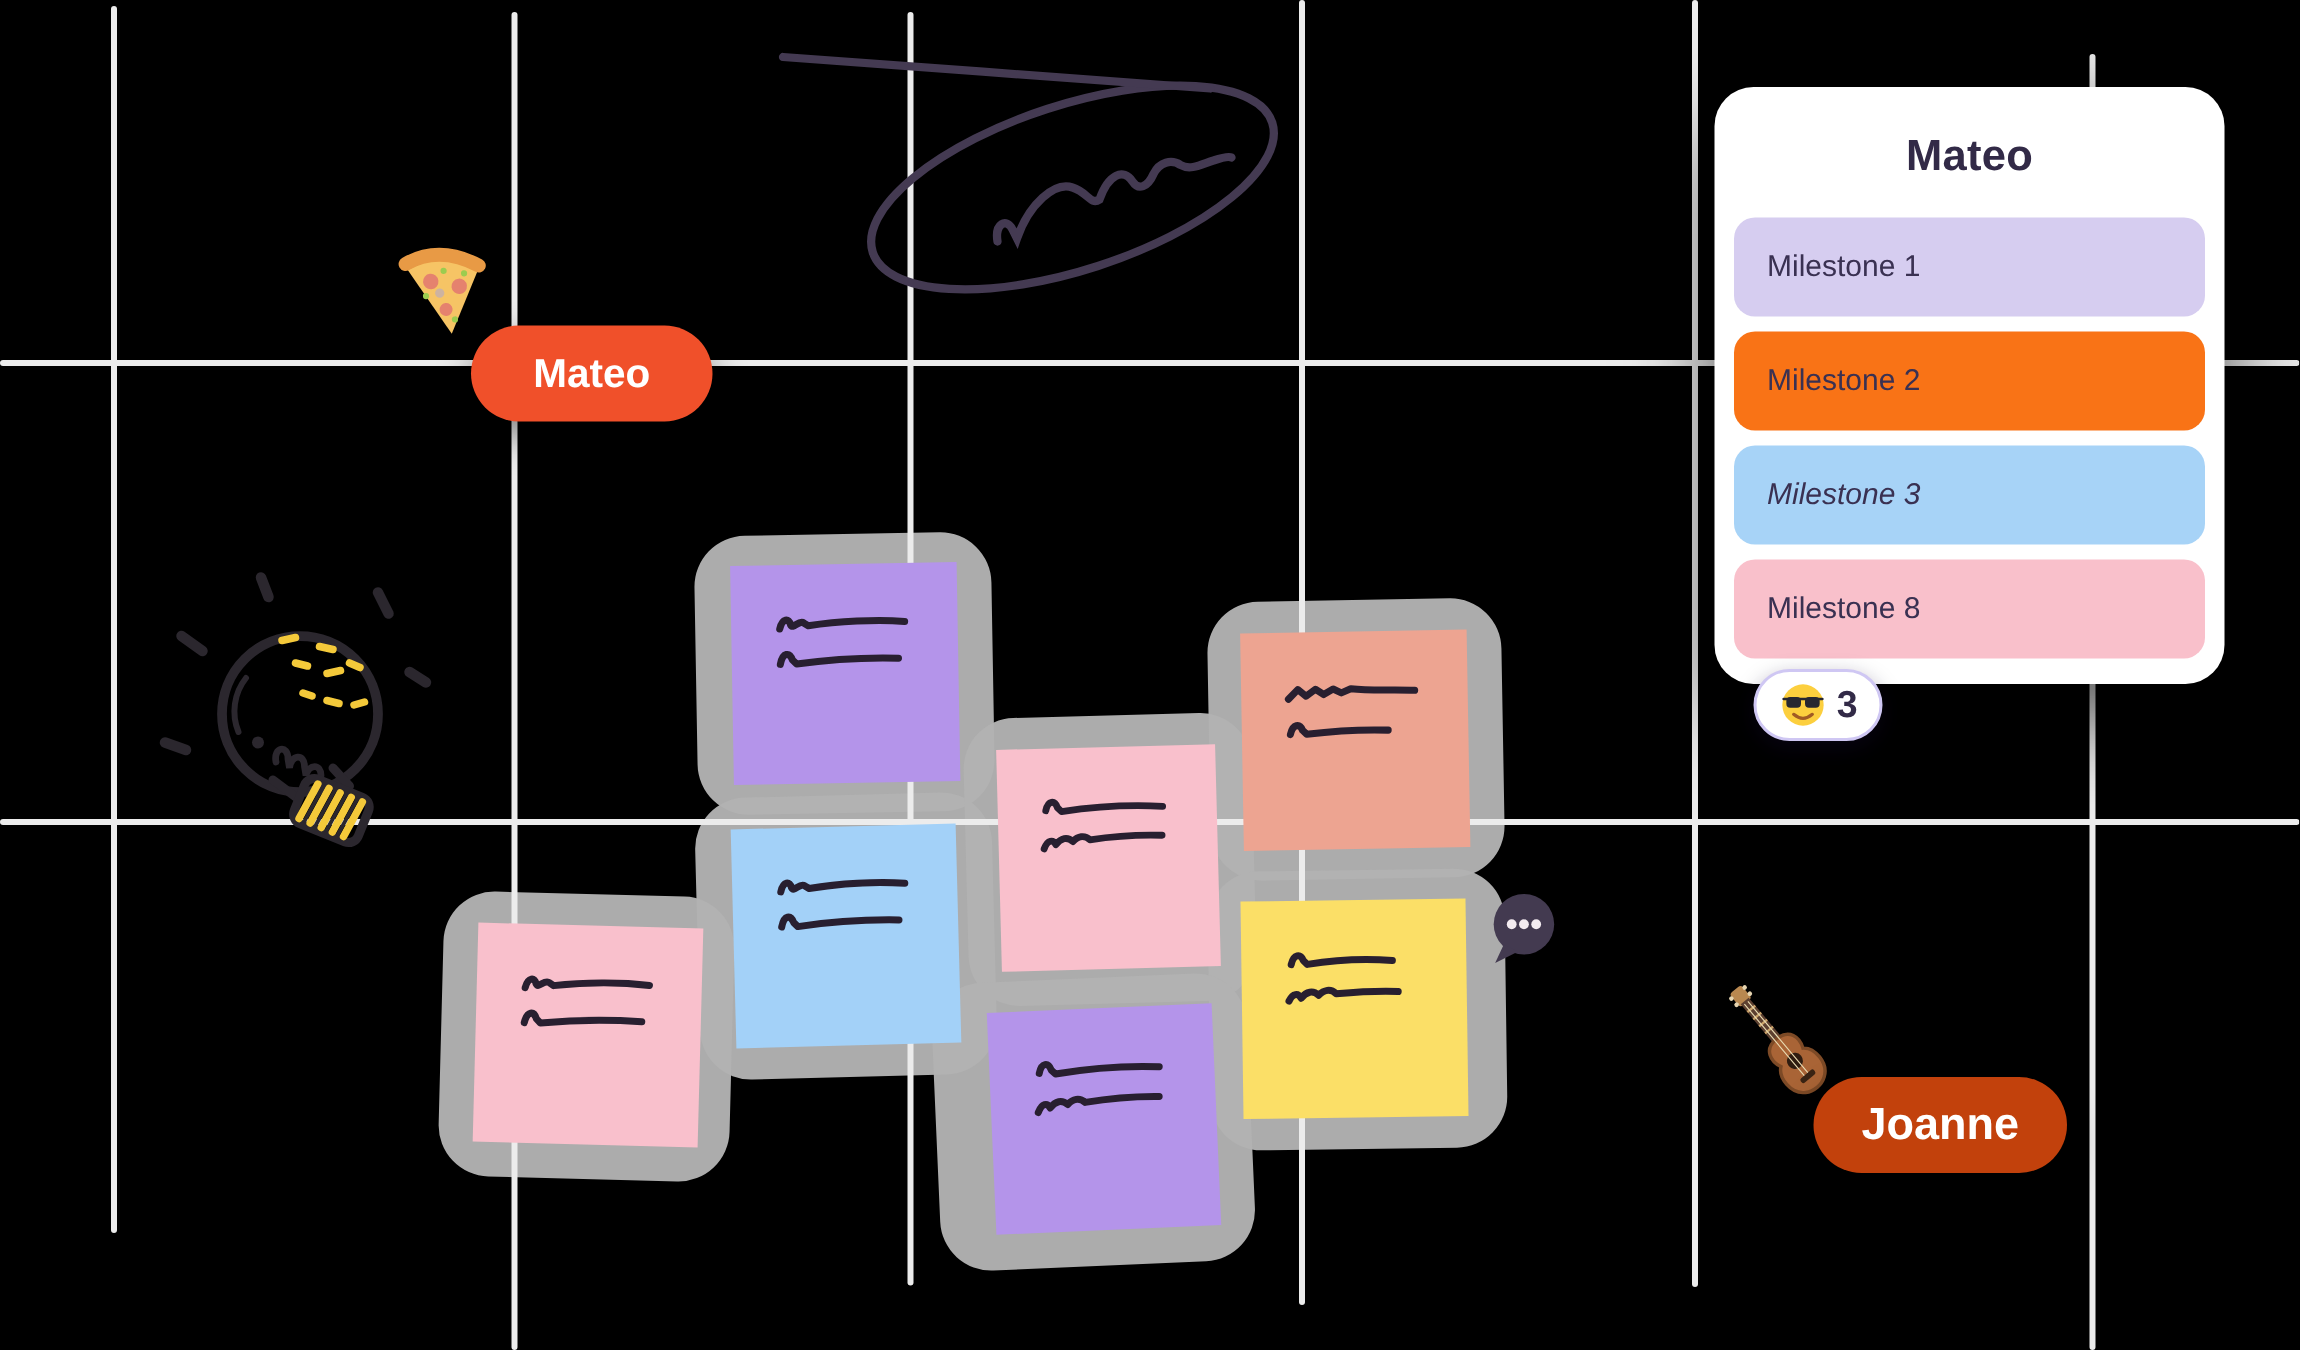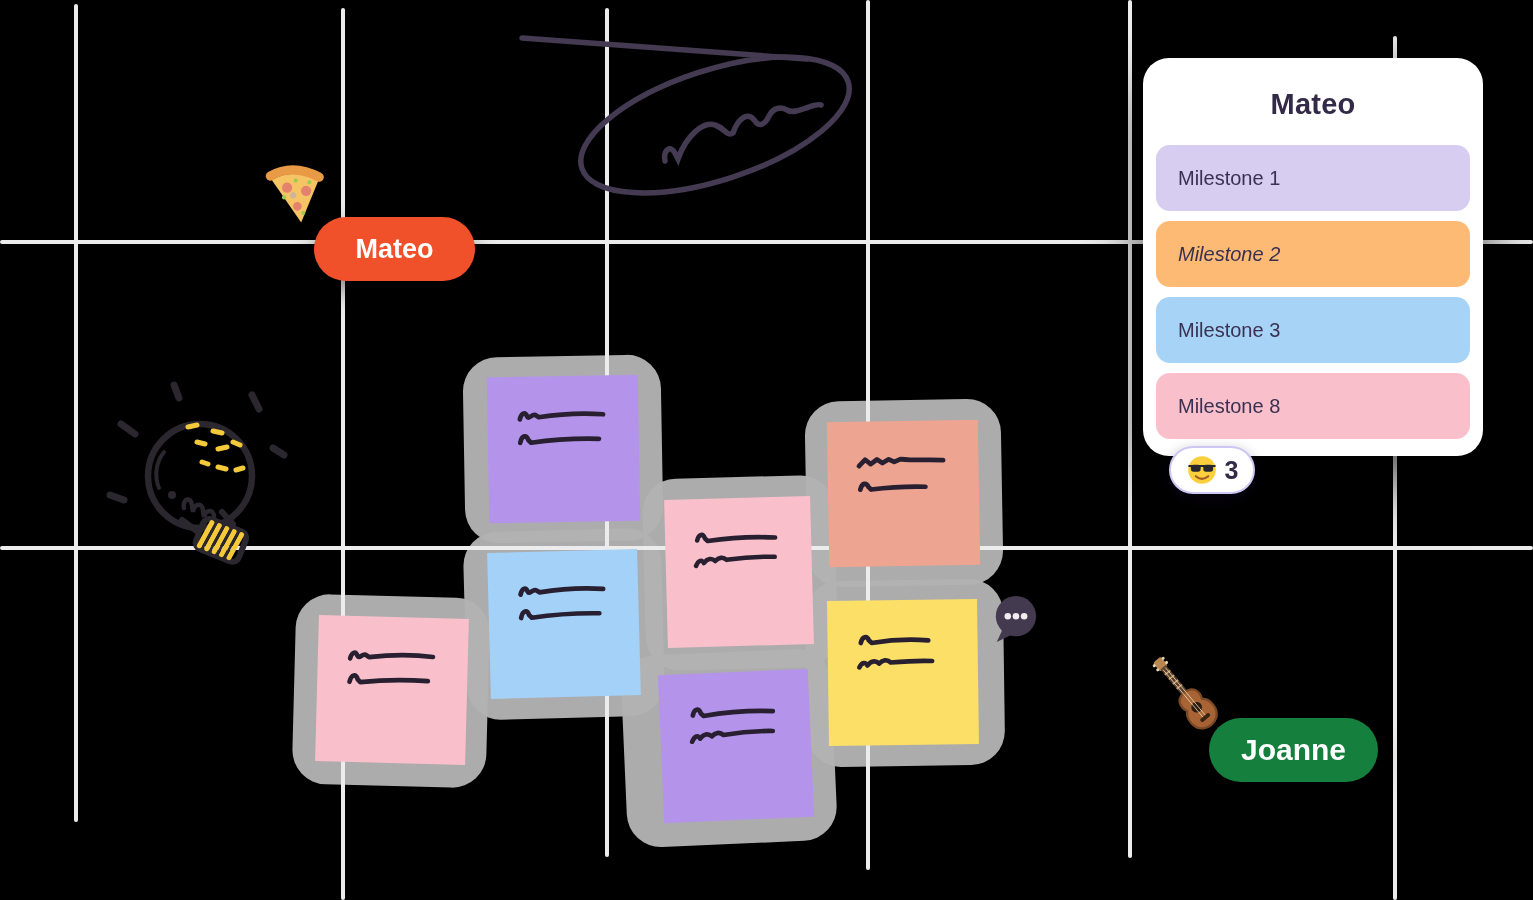--- a/index.html
+++ b/index.html
@@ -202,22 +202,22 @@
       <circle cx="17.5" cy="22" r="3.4" fill="#f3ebf0"></circle>
       <circle cx="26" cy="22" r="3.4" fill="#f3ebf0"></circle>
       <circle cx="34.5" cy="22" r="3.4" fill="#f3ebf0"></circle>
     </svg>
   </div>
 
   <div id="goals-panel">
     <div id="goals-title">Mateo</div>
     <div id="goals-list">
       <div class="milestone" style="background: rgb(214, 205, 240);">Milestone 1</div>
-      <div class="milestone" style="background: #fdba74; font-style: italic;">Milestone 2</div>
-      <div class="milestone" style="background: rgb(167, 211, 247);">Milestone 3</div>
+      <div class="milestone" style="background: #f97316;">Milestone 2</div>
+      <div class="milestone" style="background: rgb(167, 211, 247); font-style: italic;">Milestone 3</div>
       <div class="milestone" style="background: rgb(249, 192, 203);">Milestone 8</div>
     </div>
   </div>
 
   <div id="reaction">
     <svg width="32" height="32" viewBox="0 0 36 36">
       <circle cx="18" cy="18" r="15.5" fill="#fccf3e"></circle>
       <path d="M3.5 13.5 H32.5" stroke="#272730" stroke-width="2" stroke-linecap="round"></path>
       <rect x="5.5" y="12" width="11" height="8" rx="3" fill="#272730"></rect>
       <rect x="19.5" y="12" width="11" height="8" rx="3" fill="#272730"></rect>
@@ -252,17 +252,17 @@
       <path d="M28 58 C14 58 12 70 16 79 C8 85 7 103 18 110 C24 114 33 114 39 110 C50 103 49 85 41 79 C45 70 43 58 28 58 Z" fill="#a96436" stroke="#7d4a26" stroke-width="3"></path>
       <circle cx="28.5" cy="83" r="7" fill="#2e1c10"></circle>
       <rect x="21" y="98" width="15" height="5" rx="2" fill="#3a2414"></rect>
       <path d="M26.5 17 V98 M30.5 17 V98" stroke="#e8d9b0" stroke-width="1"></path>
     </svg>
   </div>
 
   <div class="cursor-tag" id="tag-mateo" style="background: rgb(240, 80, 42);">
     <span>Mateo</span>
   </div>
-  <div class="cursor-tag" id="tag-joanne" style="background: #15803d;">
+  <div class="cursor-tag" id="tag-joanne" style="background: #c2410c;">
     <span>Joanne</span>
   </div>
 
 </div>
 
 </body></html>

